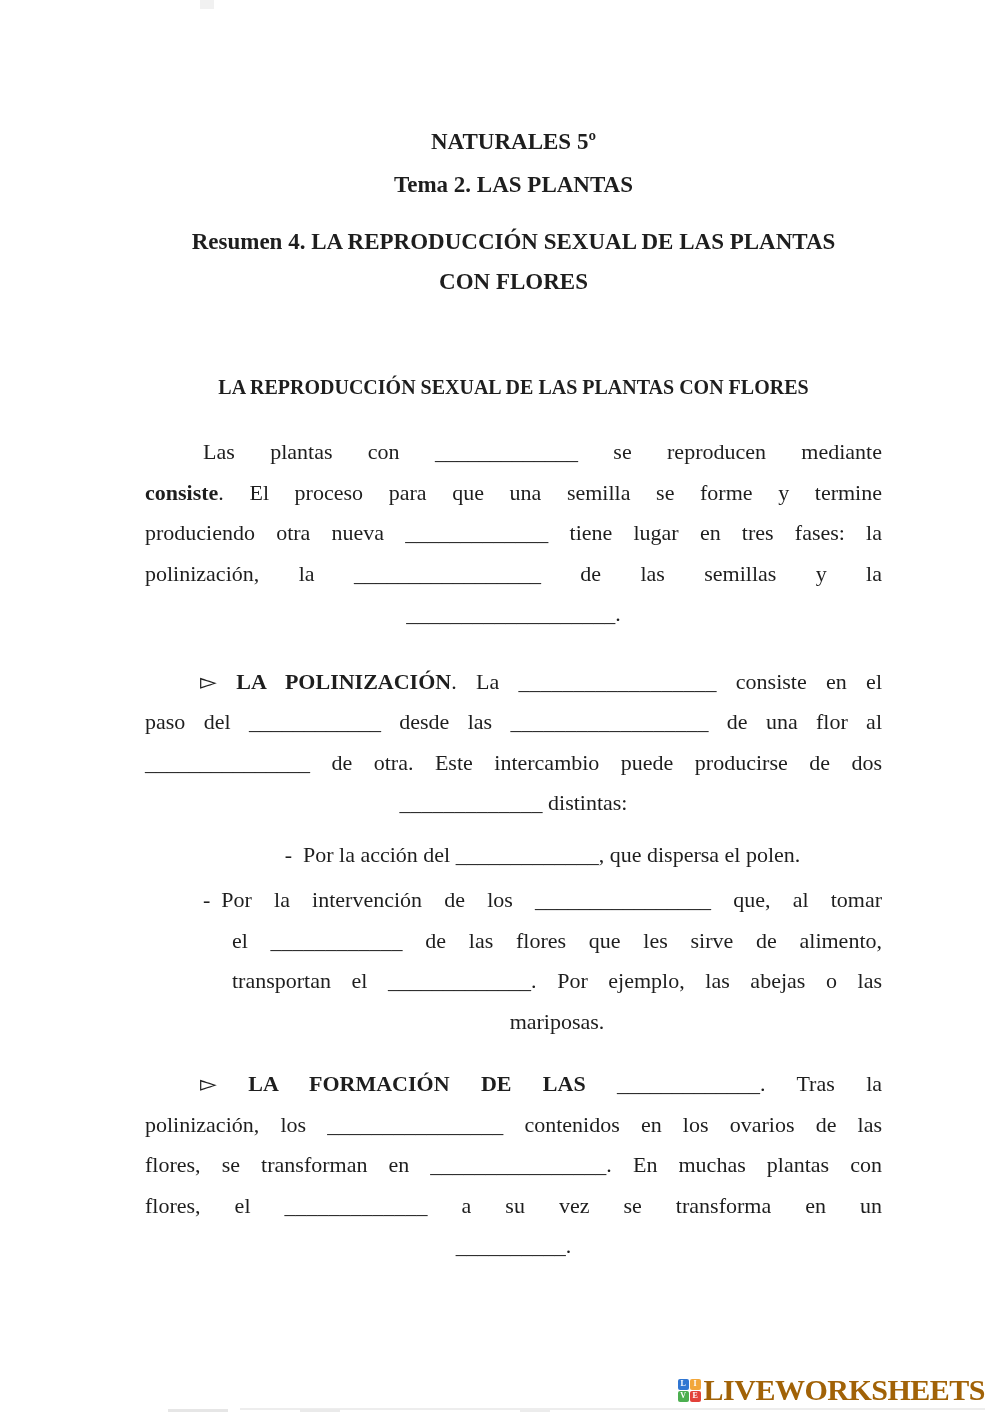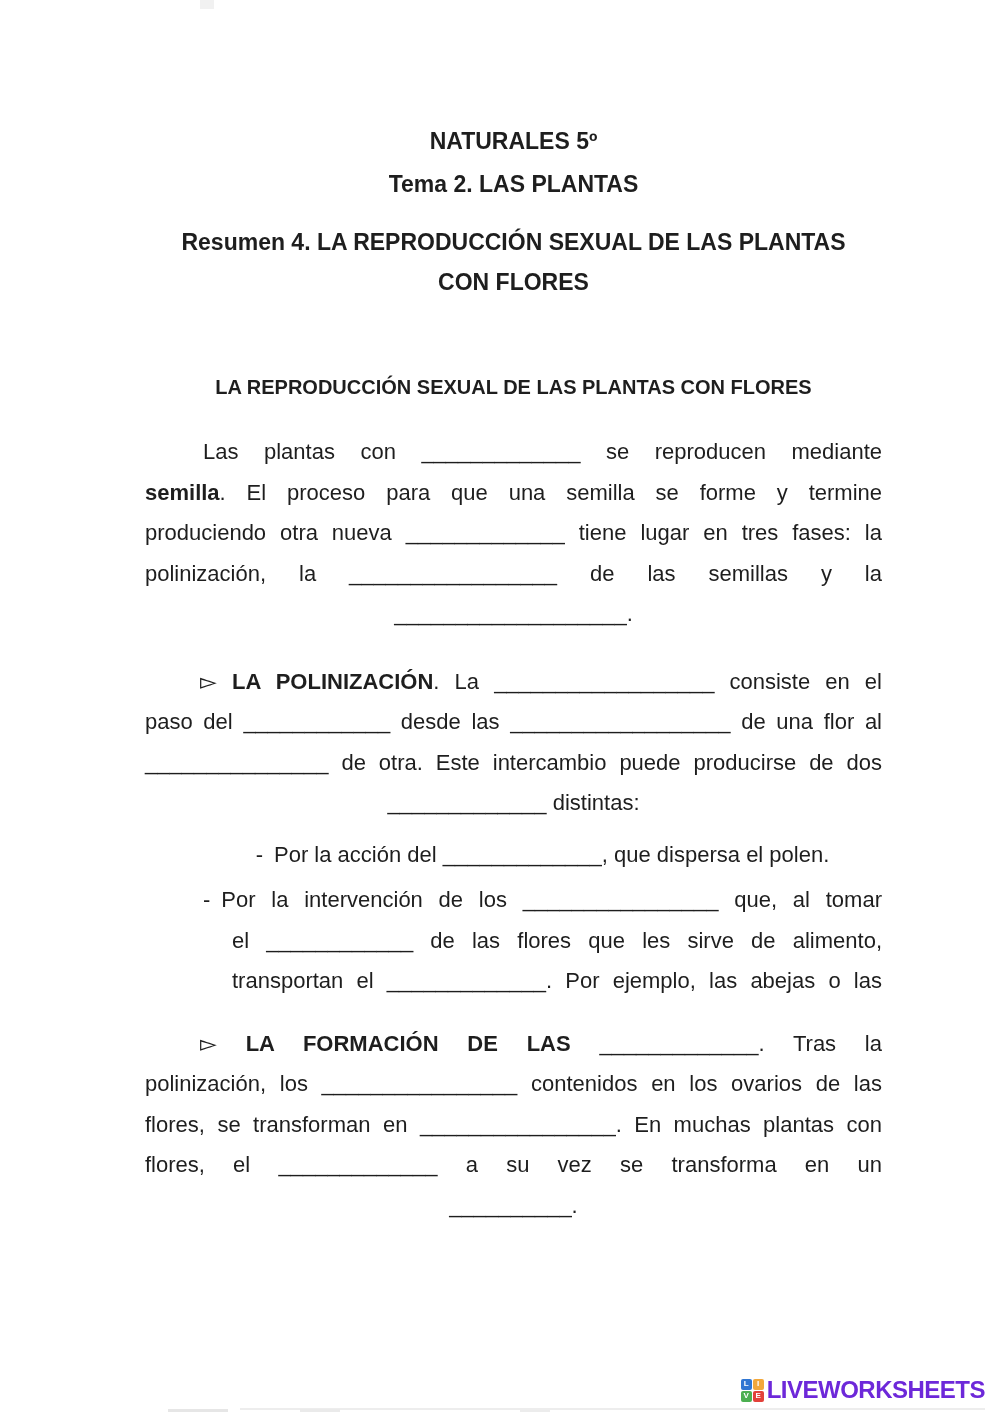--- a/index.html
+++ b/index.html
@@ -1,18 +1,18 @@
 <!DOCTYPE html>
 <html><head>
 <meta charset="utf-8">
 <style>
   html,body { margin:0; padding:0; background:#ffffff; }
   .page {
     position:relative; width:1000px; height:1413px; background:#ffffff;
-    overflow:hidden; font-family:Liberation Sans, sans-serif; color:#1e1e1e;
+    overflow:hidden; font-family:Liberation Serif, serif; color:#1e1e1e;
   }
   .doc { padding:120px 118px 0 145px; }
 
   
   .hline { text-align:center; font-weight:bold; font-size:23px; line-height:43px; }
   .resumen { margin-top:16px; }
   .resumen .rline { text-align:center; font-weight:bold; font-size:23px; line-height:40px; }
   .section-heading { margin-top:65px; text-align:center; font-weight:bold; font-size:20px; line-height:41px; }
 
   
@@ -24,21 +24,21 @@
   .ind-first  { text-indent:58px; }
   .ind-first2 { text-indent:55px; }
   .ind-dash   { padding-left:58px; }
   .ind-hang   { padding-left:87px; }
 
   
   .footer-logo { position:absolute; top:1372px; right:15px; display:flex; align-items:center; }
   .logo-grid { display:grid; grid-template-columns:11px 11px; grid-template-rows:11px 11px; gap:1px; margin-right:3px; }
   .logo-sq { border-radius:2px; color:#ffffff; font-size:8px; font-weight:bold;
              display:flex; align-items:center; justify-content:center; line-height:1; }
-  .logo-word { font-size:24px; font-weight:800; letter-spacing:-0.5px; color:#6d28d9; line-height:36px; }
+  .logo-word { font-size:30px; font-weight:800; letter-spacing:-0.5px; color:#a16207; line-height:36px; }
 
   
   .smudge { position:absolute; background:#f1f1f1; }
   .smudge-top { left:200px; top:0; width:14px; height:9px; }
   .smudge-bottom-line { left:240px; top:1408px; width:745px; height:2px; background:#ededed; }
   .smudge-b1 { left:168px; top:1409px; width:60px; height:3px; background:#e6e6e6; }
   .smudge-b2 { left:300px; top:1409px; width:40px; height:3px; background:#eaeaea; }
   .smudge-b3 { left:520px; top:1410px; width:30px; height:2px; background:#ececec; }
 </style>
 </head>
@@ -53,32 +53,33 @@
 
     <div class="resumen">
       <div class="rline">Resumen 4. LA REPRODUCCIÓN SEXUAL DE LAS PLANTAS</div>
       <div class="rline">CON FLORES</div>
     </div>
 
     <div class="section-heading">LA REPRODUCCIÓN SEXUAL DE LAS PLANTAS CON FLORES</div>
 
     <div class="body-text" id="body-text">
         <div class="bl al-justify ind-first"><span>Las plantas con _____________ se reproducen mediante</span></div>
-        <div class="bl al-justify "><span class="b">semilla</span><span>. El proceso para que una semilla se forme y termine</span></div>
+        <div class="bl al-justify "><span class="b">consiste</span><span>. El proceso para que una semilla se forme y termine</span></div>
         <div class="bl al-justify "><span>produciendo otra nueva _____________ tiene lugar en tres fases: la</span></div>
         <div class="bl al-justify "><span>polinización, la _________________ de las semillas y la</span></div>
         <div class="bl al-left "><span>___________________.</span></div>
         <div class="bl al-justify ind-first2" style="margin-top: 27px;"><span>▻ </span><span class="b">LA POLINIZACIÓN</span><span>. La __________________ consiste en el</span></div>
         <div class="bl al-justify "><span>paso del ____________ desde las __________________ de una flor al</span></div>
         <div class="bl al-justify "><span>_______________ de otra. Este intercambio puede producirse de dos</span></div>
         <div class="bl al-left "><span>_____________ distintas:</span></div>
         <div class="bl al-left ind-dash" style="margin-top: 11px;"><span>- Por la acción del _____________, que dispersa el polen.</span></div>
         <div class="bl al-justify ind-dash" style="margin-top: 5px;"><span>- Por la intervención de los ________________ que, al tomar</span></div>
         <div class="bl al-justify ind-hang"><span>el ____________ de las flores que les sirve de alimento,</span></div>
         <div class="bl al-justify ind-hang"><span>transportan el _____________. Por ejemplo, las abejas o las</span></div>
+        <div class="bl al-left ind-hang"><span>mariposas.</span></div>
         <div class="bl al-justify ind-first2" style="margin-top: 22px;"><span>▻ </span><span class="b">LA FORMACIÓN DE LAS</span><span> _____________. Tras la</span></div>
         <div class="bl al-justify "><span>polinización, los ________________ contenidos en los ovarios de las</span></div>
         <div class="bl al-justify "><span>flores, se transforman en ________________. En muchas plantas con</span></div>
         <div class="bl al-justify "><span>flores, el _____________ a su vez se transforma en un</span></div>
         <div class="bl al-left "><span>__________.</span></div>
       </div>
   </div>
 
   <div class="footer-logo">
     <div class="logo-grid" id="logo-grid">

